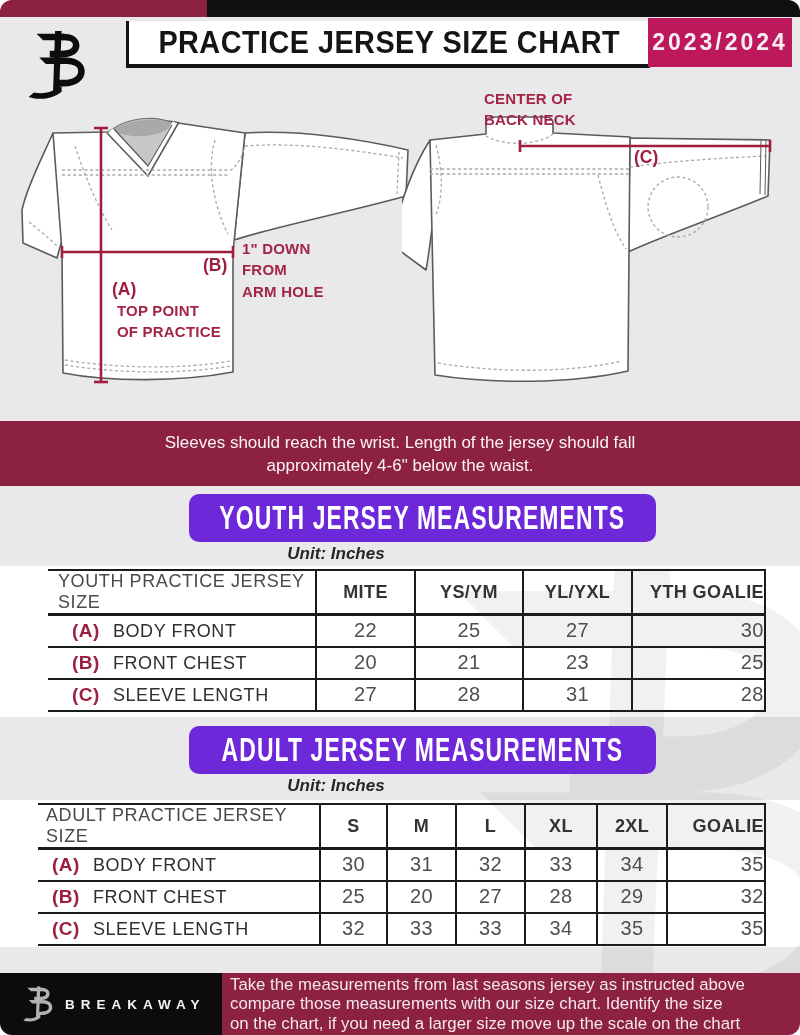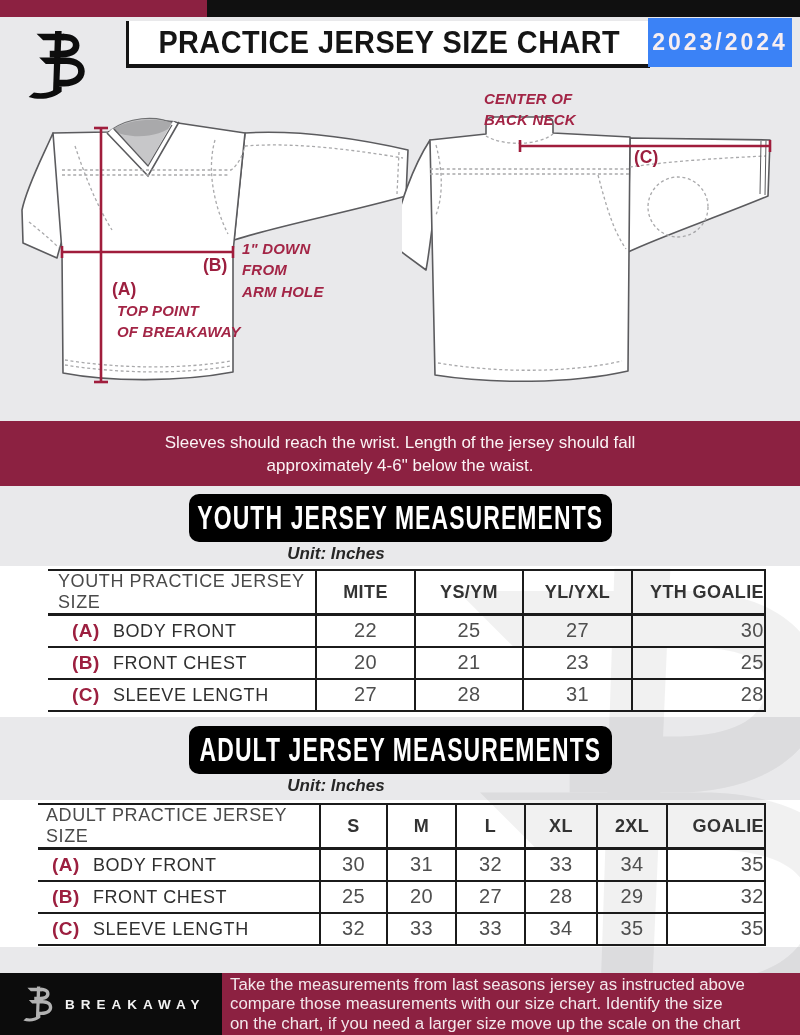--- a/index.html
+++ b/index.html
@@ -1,48 +1,48 @@
 <!DOCTYPE html>
 <html><head>
 <meta charset="utf-8">
 <style>
   html,body{margin:0;padding:0;}
   .page{position:relative;width:800px;height:1035px;background:#e9e9eb;overflow:hidden;
-        font-family:"Liberation Sans",sans-serif;}
+        font-family:"Liberation Sans",sans-serif;border-radius:12px;}
   
   .band{position:absolute;left:0;width:800px;background:#ffffff;z-index:0;}
   .band-youth{top:566px;height:151px;}
   .band-adult{top:800px;height:147px;}
   .watermark{position:absolute;left:368px;top:535px;width:560px;height:644px;color:#000;
              opacity:.05;z-index:1;pointer-events:none;}
   .z{position:absolute;z-index:2;}
   
   .strip-maroon{left:0;top:0;width:207px;height:17px;background:#8c2141;}
   .strip-black{left:207px;top:0;width:593px;height:17px;background:#101010;}
   .logo-header{left:26px;top:27px;width:66px;height:76px;color:#0d0d0d;}
   .title-box{left:126px;top:21px;width:521px;height:43px;background:#fff;
              border-left:3px solid #141414;border-bottom:4px solid #141414;
              display:flex;align-items:center;justify-content:center;}
   .title-box span{font-size:31px;font-weight:800;color:#151515;letter-spacing:.5px;
                   transform:scaleX(.93);white-space:nowrap;}
-  .year-box{left:648px;top:18px;width:144px;height:49px;background:#3b82f6;
+  .year-box{left:648px;top:18px;width:144px;height:49px;background:#be185d;
             display:flex;align-items:center;justify-content:center;}
   .year-box span{color:#f7eef1;font-size:23px;font-weight:700;letter-spacing:3px;white-space:nowrap;}
   
   .front-svg{left:15px;top:106px;width:400px;height:300px;}
   .back-svg{left:402px;top:103px;width:398px;height:300px;}
   .ann-key{position:absolute;z-index:3;font-size:17.5px;font-weight:800;color:#9c1f3f;}
-  .ann-text{position:absolute;z-index:3;font-size:15px;font-style:italic;font-weight:700;
+  .ann-text{position:absolute;z-index:3;font-size:15px;font-weight:700;
             color:#a32546;line-height:1.42;letter-spacing:.2px;white-space:pre-line;}
   
   .notice{left:0;top:421px;width:800px;height:65px;background:#8c2141;color:#fbf3f5;
           display:flex;align-items:center;justify-content:center;text-align:center;
           font-size:17px;line-height:23px;white-space:pre-line;}
   
-  .sec-banner{left:189px;width:423px;height:48px;background:#000000;border-radius:10px;
+  .sec-banner{left:189px;width:467px;height:48px;background:#6d28d9;border-radius:10px;
               display:flex;align-items:center;justify-content:center;}
   .sec-banner span{color:#fff;font-size:31px;font-weight:700;letter-spacing:1.5px;
                    transform:scale(.74,1.06);white-space:nowrap;}
   .youth-banner{top:494px;}
   .adult-banner{top:726px;}
   .unit{left:0;width:672px;text-align:center;font-size:17px;font-style:italic;
         font-weight:600;color:#262626;}
   .unit-youth{top:544px;}
   .unit-adult{top:776px;}
   
@@ -175,21 +175,21 @@
 
   <div class="ann-text" style="left:484px;top:88px">CENTER OF
 BACK NECK</div>
   <div class="ann-key" style="left:634px;top:147px">(C)</div>
   <div class="ann-key" style="left:203px;top:255px">(B)</div>
   <div class="ann-text" style="left:242px;top:238px">1" DOWN
 FROM
 ARM HOLE</div>
   <div class="ann-key" style="left:112px;top:279px">(A)</div>
   <div class="ann-text" style="left:117px;top:300px">TOP POINT
-OF BREAKAWAY</div>
+OF PRACTICE</div>
 
   <div class="z notice">Sleeves should reach the wrist. Length of the jersey should fall
 approximately 4-6" below the waist.</div>
 
   <div class="z sec-banner youth-banner">
     <span>YOUTH JERSEY MEASUREMENTS</span>
   </div>
   <div class="z unit unit-youth">Unit: Inches</div>
   <table class="meas-table youth-table">
     <colgroup>

